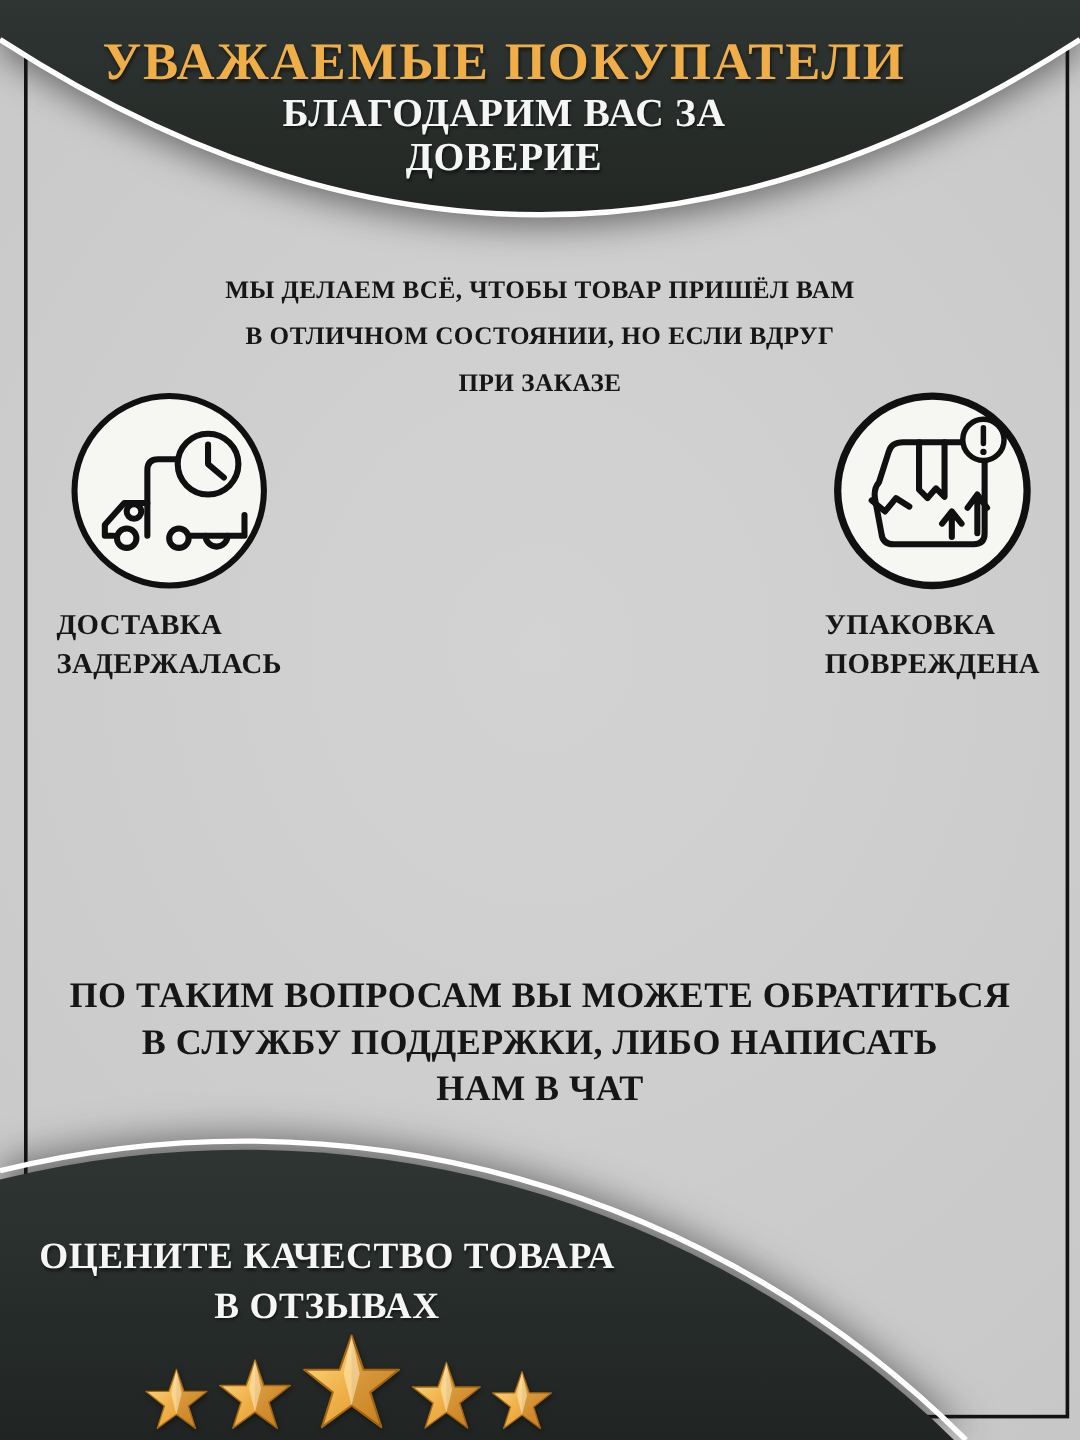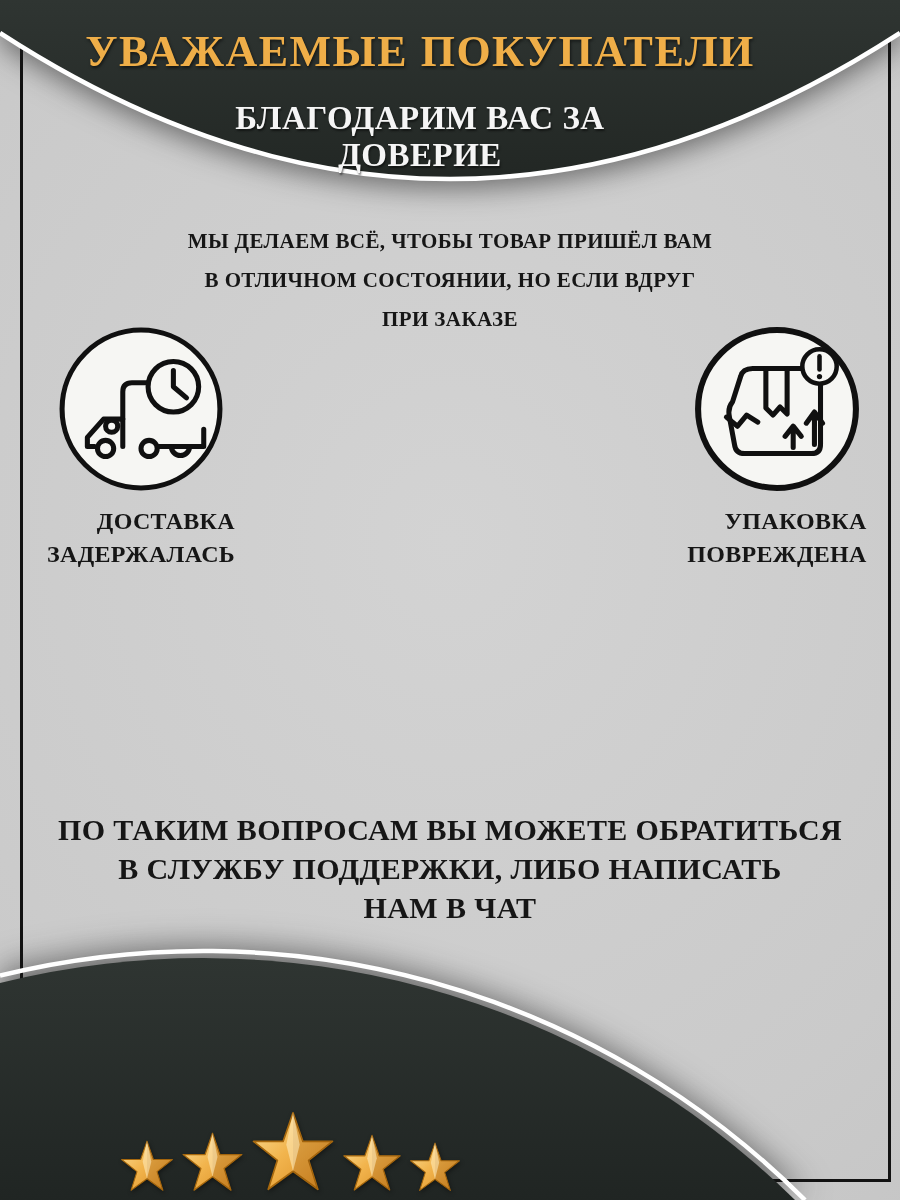--- a/index.html
+++ b/index.html
@@ -15,34 +15,34 @@
   .dome{position:absolute;left:0;z-index:2;}
   .dome-top{top:0;filter:drop-shadow(0 7px 14px rgba(25,25,25,.55));}
   .dome-bottom{top:930px;filter:drop-shadow(0 -7px 14px rgba(25,25,25,.55));}
   .panel-stroke{fill:none;stroke:#ffffff;stroke-width:4.5;}
   .top-text{position:absolute;left:0;top:0;width:840px;z-index:3;text-align:center;color:var(--text-white,#f5f5f5);}
   .title{
     margin-top:26px;font-size:44px;font-weight:700;letter-spacing:1.5px;
     color:var(--accent-gold,#efae48);text-shadow:1px 2px 3px rgba(0,0,0,.55);
   }
   .subtitle{
-    margin-top:23px;font-size:33px;line-height:37px;font-weight:700;letter-spacing:.5px;
+    margin-top:0;font-size:33px;line-height:37px;font-weight:700;letter-spacing:.5px;
     white-space:pre-line;text-shadow:1px 2px 2px rgba(0,0,0,.5);
   }
   .blacktext{color:var(--text-black,#161616);font-weight:700;white-space:pre-line;text-align:center;z-index:3;position:absolute;}
   .intro{left:30px;right:30px;top:201px;font-size:21px;line-height:39px;letter-spacing:.4px;}
   .issues{position:absolute;left:0;top:324px;width:900px;height:280px;z-index:3;}
   .issue{position:absolute;top:0;display:flex;flex-direction:column;align-items:center;}
   .issue-1{left:15px;width:252px;}
   .issue-2{left:312px;width:276px;}
   .issue-3{left:640px;width:274px;}
   .issue svg{width:170px;height:170px;}
   .issue-label{
     margin-top:11px;font-size:24px;line-height:33px;font-weight:700;color:var(--text-black,#161616);
-    white-space:pre-line;text-align:right;letter-spacing:.3px;
+    white-space:pre-line;text-align:left;letter-spacing:.3px;
   }
   .headline{left:30px;right:30px;top:636px;font-size:46px;line-height:54px;letter-spacing:1px;margin:0;}
   .support{left:30px;right:30px;top:780px;font-size:30px;line-height:39px;letter-spacing:.4px;font-family:Liberation Serif, serif;}
   .footer-text{
     position:absolute;left:0;top:1026px;width:545px;z-index:3;text-align:center;
     color:var(--text-white,#f5f5f5);font-size:31px;line-height:41px;font-weight:700;
     white-space:pre-line;letter-spacing:.5px;text-shadow:1px 2px 2px rgba(0,0,0,.5);
   }
   .stars-row{
     position:absolute;left:60px;top:1100px;width:460px;height:92px;z-index:3;
@@ -135,20 +135,22 @@
 
   <p class="blacktext support">ПО ТАКИМ ВОПРОСАМ ВЫ МОЖЕТЕ ОБРАТИТЬСЯ
 В СЛУЖБУ ПОДДЕРЖКИ, ЛИБО НАПИСАТЬ
 НАМ В ЧАТ</p>
 
   <svg class="dome dome-bottom" width="900" height="270" viewBox="0 0 900 270">
     <path d="M0,53 A844,844 0 0 1 795,270 L0,270 Z" fill="url(#darkPanelBottom)"></path>
     <path class="panel-stroke" d="M0,45.6 A851,851 0 0 1 805,270"></path>
   </svg>
 
+  <div class="footer-text">ОЦЕНИТЕ КАЧЕСТВО ТОВАРА
+В ОТЗЫВАХ</div>
 
   <div class="stars-row">
       <svg class="star" viewBox="0 0 100 96" style="width: 54px; height: 52px;">
     <polygon points="50,2 61.8,36 97,36 68.6,58.5 79.5,93 50,71.5 20.5,93 31.4,58.5 3,36 38.2,36" fill="url(#goldGrad)" stroke="#a8690e" stroke-width="2" stroke-linejoin="round"></polygon>
     <path d="M50,2 L61.8,36 97,36 68.6,58.5 79.5,93 50,71.5 Z" fill="rgba(120,60,5,0.20)"></path>
     <path d="M50,2 L58,40 50,71.5 42,40 Z" fill="rgba(255,238,195,0.55)"></path>
   </svg>
       <svg class="star" viewBox="0 0 100 96" style="width: 63px; height: 60px;">
     <polygon points="50,2 61.8,36 97,36 68.6,58.5 79.5,93 50,71.5 20.5,93 31.4,58.5 3,36 38.2,36" fill="url(#goldGrad)" stroke="#a8690e" stroke-width="2" stroke-linejoin="round"></polygon>
     <path d="M50,2 L61.8,36 97,36 68.6,58.5 79.5,93 50,71.5 Z" fill="rgba(120,60,5,0.20)"></path>

